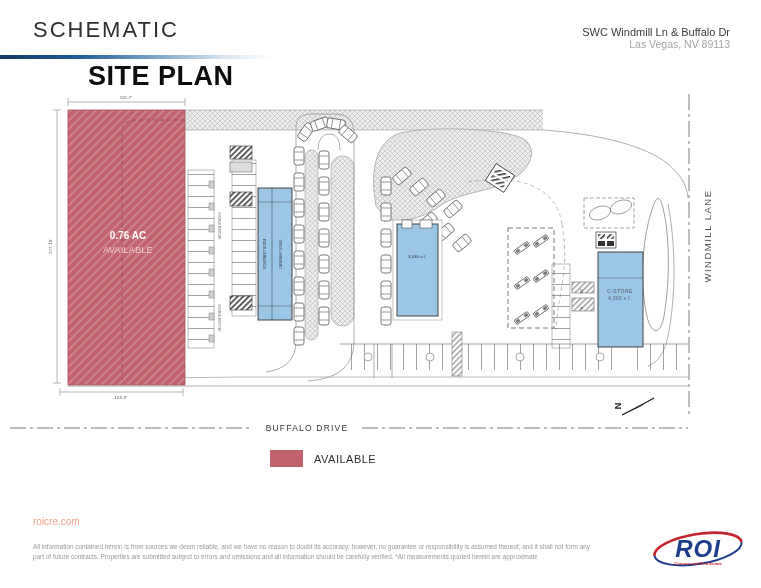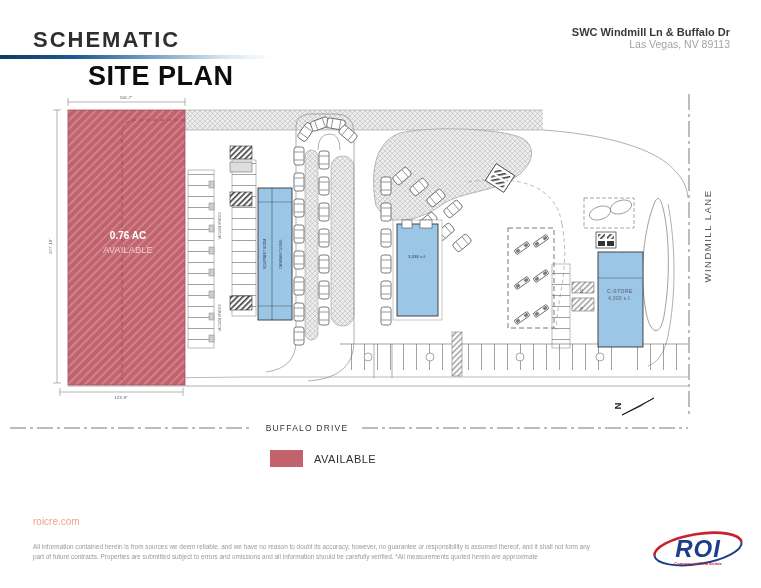--- a/index.html
+++ b/index.html
@@ -1,26 +1,26 @@
 <!DOCTYPE html>
 <html><head>
 <meta charset="utf-8">
 <style>
   html,body{margin:0;padding:0;background:#fff;}
   .page{position:relative;width:761px;height:588px;background:#fff;overflow:hidden;
         font-family:"Liberation Sans", sans-serif;}
   
-  .kicker{position:absolute;left:33px;top:27px;font-size:22px;font-weight:700;
+  .kicker{position:absolute;left:33px;top:17px;font-size:22px;font-weight:400;
           letter-spacing:2px;color:#2e2e2e;}
   .title-rule{position:absolute;left:0;top:55px;width:272px;height:4px;
           background:linear-gradient(to right,#123a63 0%,#1d5a96 28%,#7ea8c9 58%,#d7e4ef 82%,rgba(255,255,255,0) 100%);}
   .title{position:absolute;left:88px;top:61px;font-size:27px;font-weight:700;
           letter-spacing:.5px;color:#0d0d0d;}
   .addr{position:absolute;right:31px;top:26px;text-align:right;}
-  .addr .l1{font-size:11px;font-weight:700;color:#3a3a3a;}
+  .addr .l1{font-size:11px;font-weight:400;color:#3a3a3a;}
   .addr .l2{font-size:10.5px;color:#a3a3a3;margin-top:0;}
   
   svg.plan{position:absolute;left:0;top:86px;font-family:"Liberation Sans", sans-serif;}
   
   .legend-item{position:absolute;top:450px;display:flex;align-items:center;gap:11px;}
   .legend-item .lab{font-size:11px;color:#2f2f2f;letter-spacing:.5px;}
   
   .website{position:absolute;left:33px;top:516px;font-size:10px;color:#f0a28c;}
   .disc{position:absolute;left:33px;top:542px;width:585px;font-size:6.4px;
         line-height:10px;color:#9a9a9a;}

